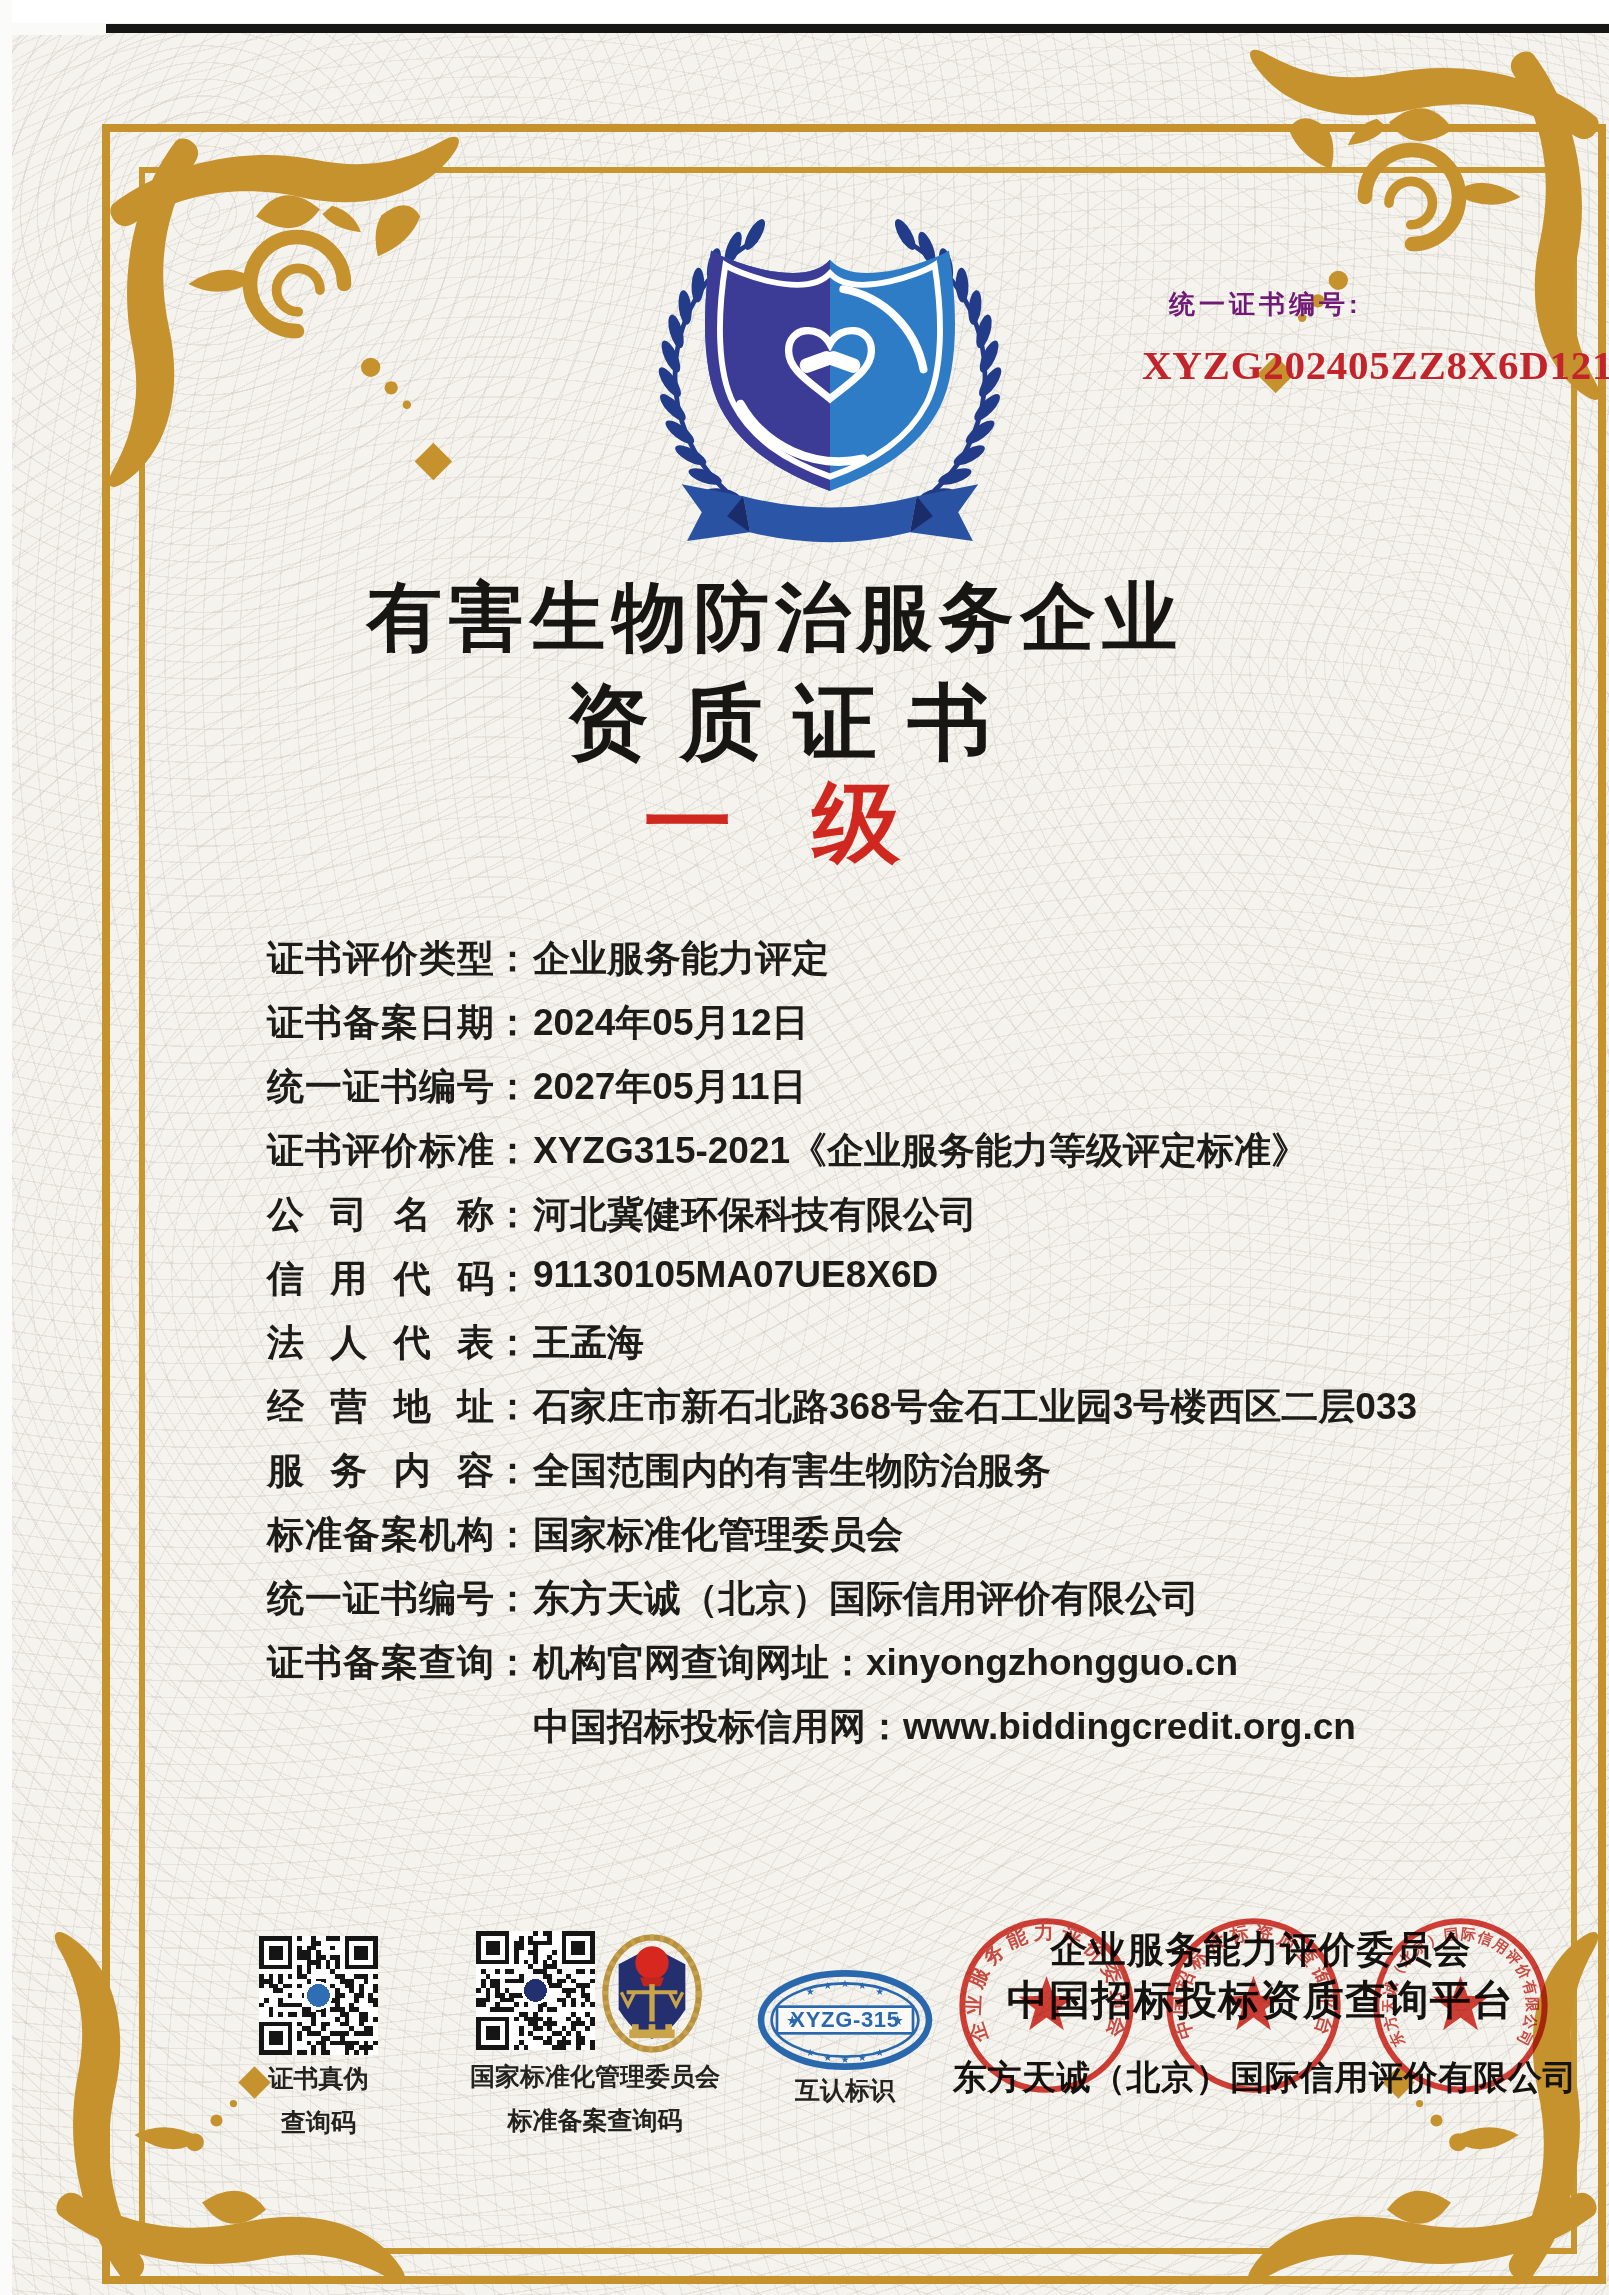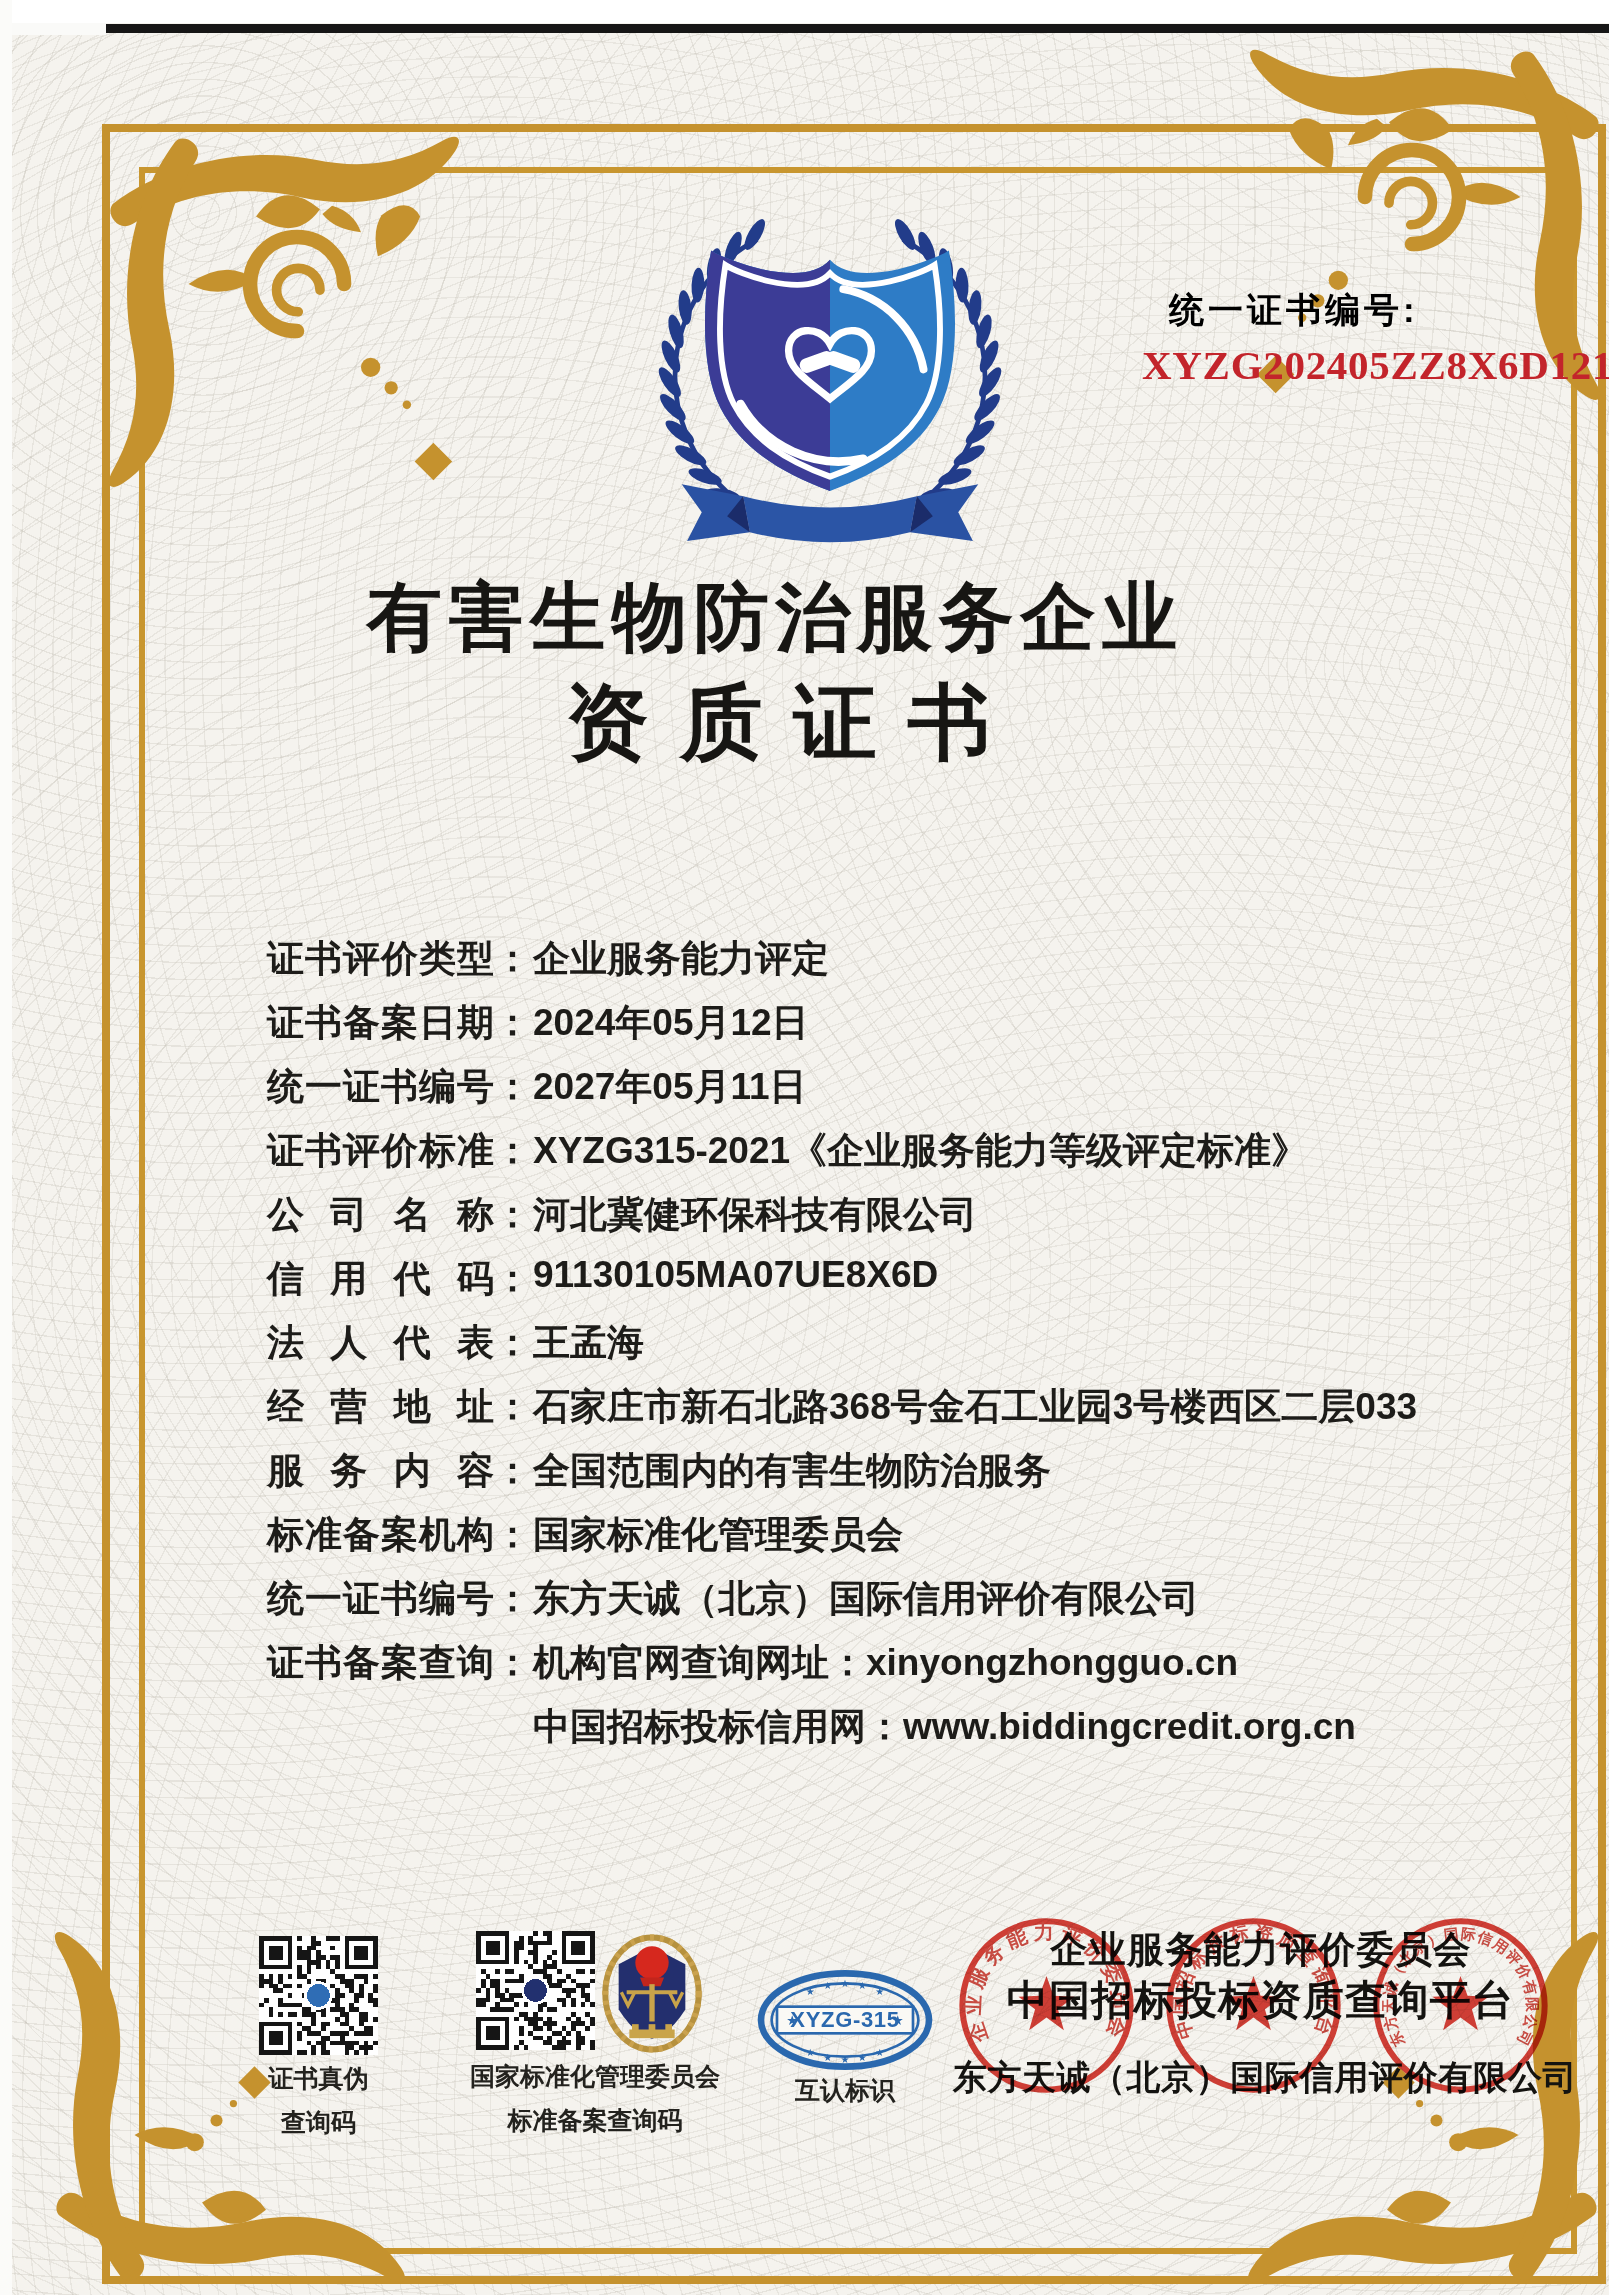--- a/index.html
+++ b/index.html
@@ -18,21 +18,21 @@
   .scan-left{position:absolute;top:0;left:0;width:12px;bottom:0;background:#fbfbf9;}
   
   .frame-outer{position:absolute;left:102px;top:124px;right:2.7px;bottom:10.7px;border:8px solid #c5922e;}
   .frame-inner{position:absolute;left:139px;top:167px;right:32px;bottom:41px;border:6.7px solid #c8962f;}
   .corner{position:absolute;width:374px;height:374px;}
   .corner-tl{left:98px;top:126px;}
   .corner-tr{left:1237px;top:39px;transform:scaleX(-1);}
   .corner-bl{left:44px;top:1919px;transform:scaleY(-1);}
   .corner-br{left:1235px;top:1919px;transform:scale(-1,-1);}
   
-  .certno-label{position:absolute;left:1169px;top:287px;font-size:35px;font-weight:bold;color:#000000;letter-spacing:4px;}
+  .certno-label{position:absolute;left:1169px;top:287px;font-size:26px;font-weight:bold;color:#701a75;letter-spacing:4px;}
   .certno-value{position:absolute;left:1142px;top:341px;font-size:41px;font-weight:600;color:#c3242b;
                 font-family:"Liberation Serif","DejaVu Serif",serif;letter-spacing:0.7px;white-space:nowrap;}
   .emblem{position:absolute;left:643px;top:203px;width:374px;height:342px;}
   
   .title{position:absolute;left:0;width:1544px;text-align:center;font-weight:bold;color:#171613;white-space:nowrap;}
   .title-main{top:568px;font-size:75px;letter-spacing:6.7px;text-indent:6.7px;}
   .title-sub{top:668px;font-size:83px;letter-spacing:31px;text-indent:31px;padding-left:6px;}
   .grade{top:764px;font-size:88px;color:#d0281f;word-spacing:56px;}
   
   .fields{position:absolute;left:267px;top:934px;}
@@ -165,20 +165,21 @@
     <path d="M410,438 L502,420 L472,462 L494,505 L400,492 Z" fill="#2a52a3"></path>
     <path d="M150,438 L160,492 L126,468 Z" fill="#1b2c6a"></path>
     <path d="M410,438 L400,492 L434,468 Z" fill="#1b2c6a"></path>
   </svg>
 
   <div class="certno-label">统一证书编号:</div>
   <div class="certno-value">XYZG202405ZZ8X6D121</div>
 
   <div class="title title-main">有害生物防治服务企业</div>
   <div class="title title-sub">资质证书</div>
+  <div class="title grade">一 级</div>
 
   <div class="fields" id="fields">
     <div class="field-row">
       <span class="f-label">证书评价类型</span>
         <span class="f-colon">：</span>
         <span class="f-value">企业服务能力评定</span>
     </div>
   <div class="field-row">
       <span class="f-label">证书备案日期</span>
         <span class="f-colon">：</span>

